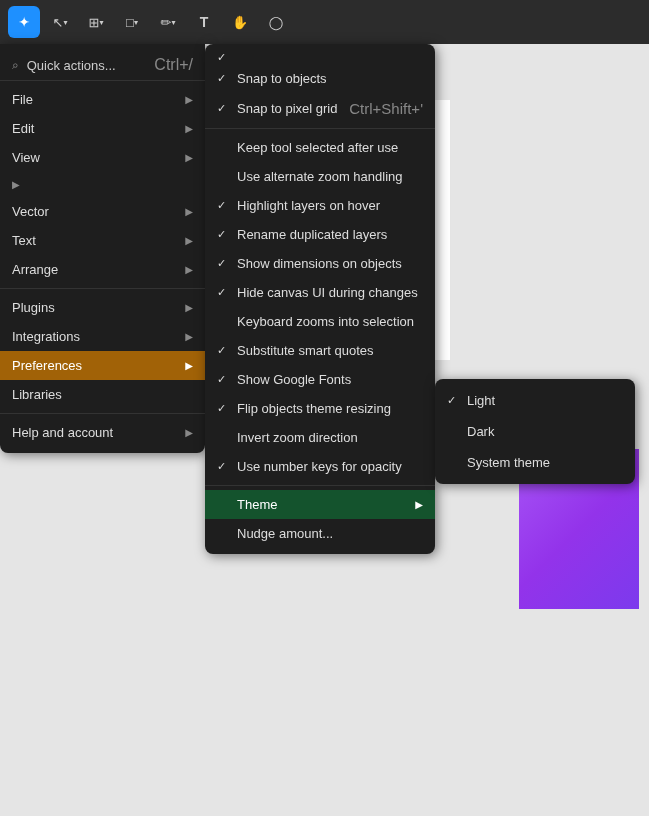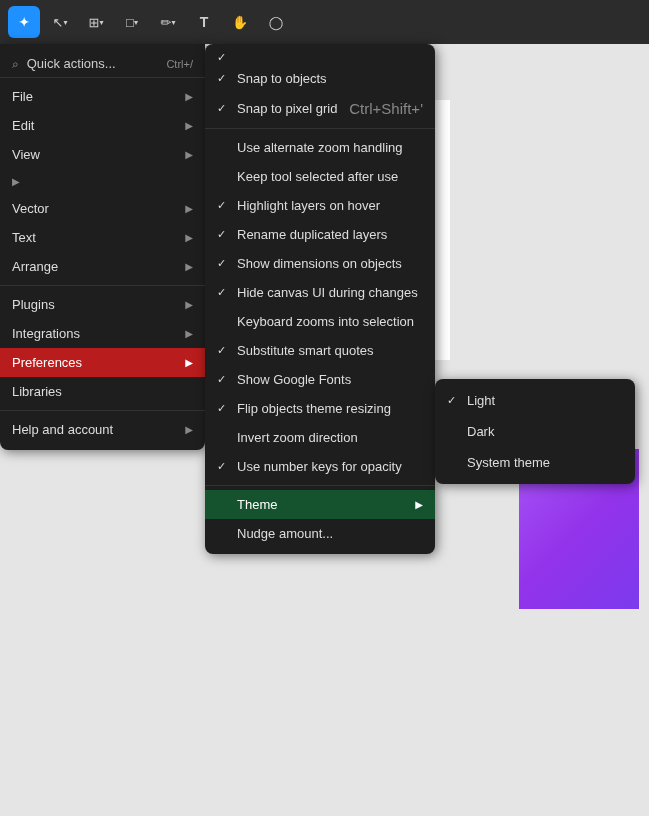--- a/index.html
+++ b/index.html
@@ -109,32 +109,32 @@
       color: #888;
       font-size: 12px;
     }
     .menu-search-text {
       color: #ccc;
       font-size: 13px;
       flex: 1;
     }
     .menu-search-kbd {
       color: #888;
-      font-size: 11px;
+      font-size: 16px;
     }
     .menu-item {
       display: flex;
       align-items: center;
       padding: 7px 12px;
       color: #ddd;
       cursor: pointer;
       position: relative;
     }
     .menu-item.active, .menu-item.highlighted {
-      background: #b91c1c;
+      background: #a16207;
       color: white;
     }
     .menu-item-label {
       flex: 1;
       font-size: 13px;
     }
     .menu-item-arrow {
       color: #888;
       font-size: 10px;
     }
@@ -354,25 +354,25 @@
 
   <div class="prefs-item">
     <span class="check">✓</span>
     <span class="prefs-item-label">Snap to pixel grid</span>
     <span class="prefs-item-kbd">Ctrl+Shift+'</span>
   </div>
 
   <div class="prefs-separator"></div>
 
   <div class="prefs-item">
+    <span class="prefs-item-label">Keep tool selected after use</span>
+  </div>
+
+  <div class="prefs-item">
     <span class="prefs-item-label">Use alternate zoom handling</span>
-  </div>
-
-  <div class="prefs-item">
-    <span class="prefs-item-label">Keep tool selected after use</span>
   </div>
 
   <div class="prefs-item">
     <span class="check">✓</span>
     <span class="prefs-item-label">Highlight layers on hover</span>
   </div>
 
   <div class="prefs-item">
     <span class="check">✓</span>
     <span class="prefs-item-label">Rename duplicated layers</span>

